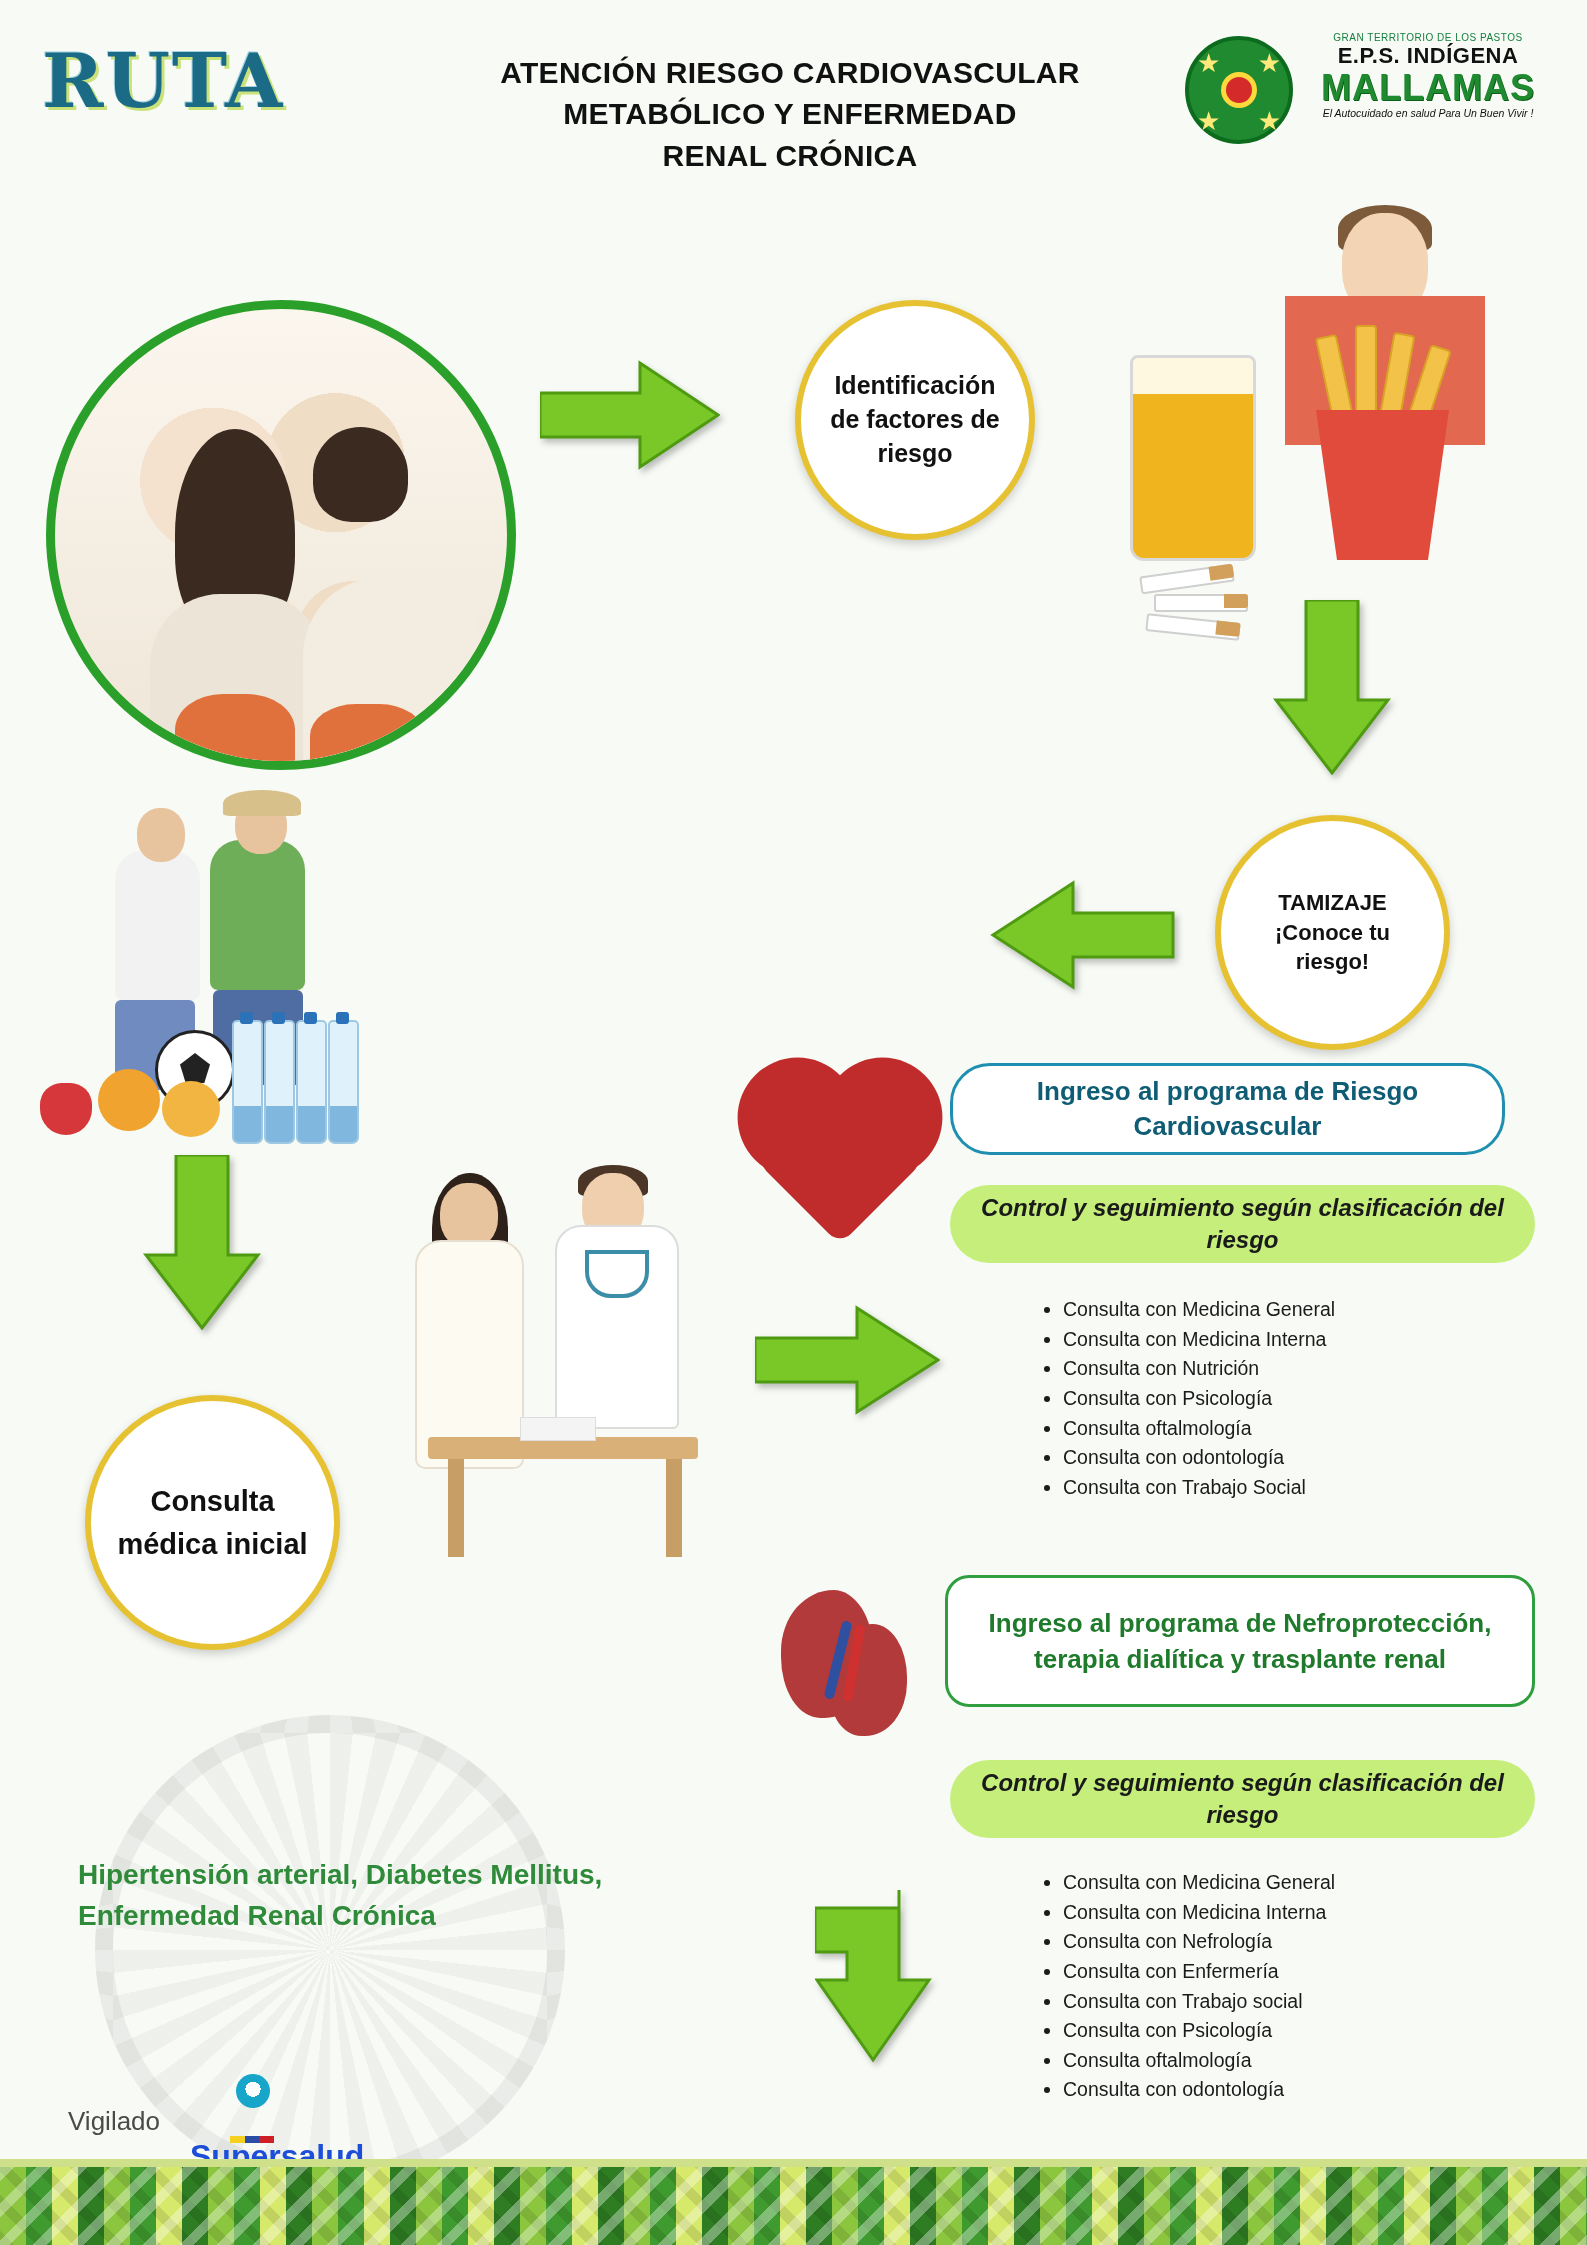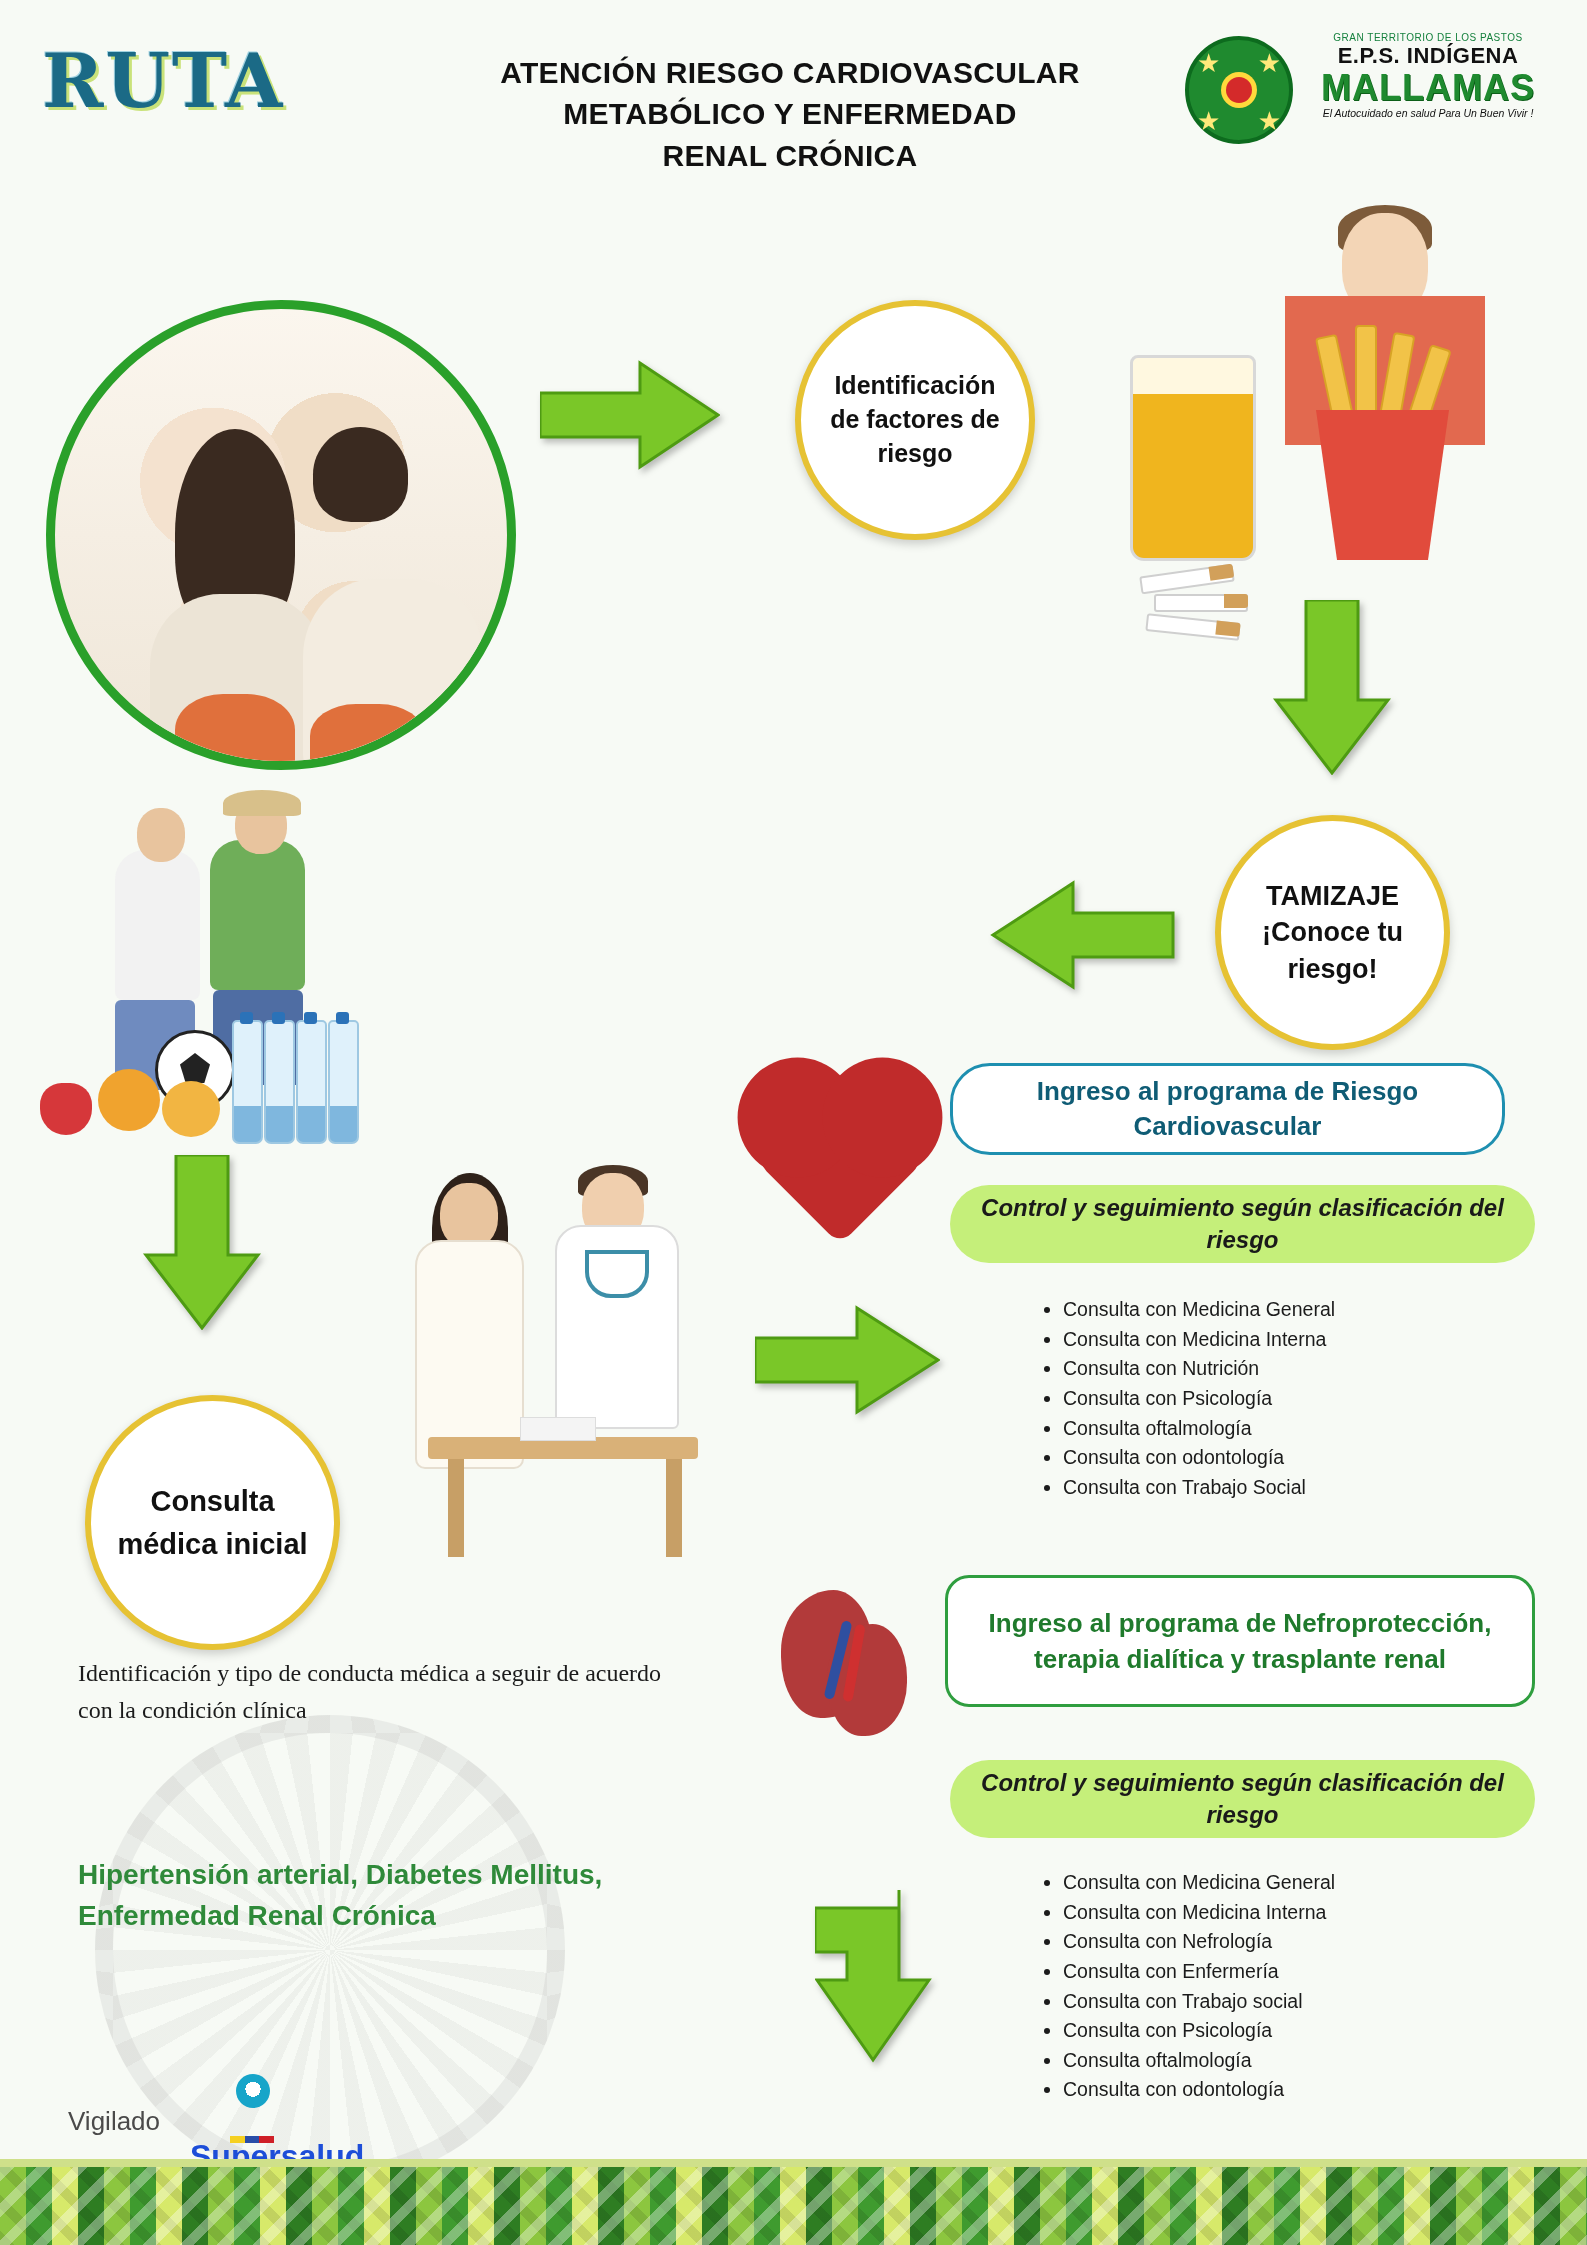--- a/index.html
+++ b/index.html
@@ -485,21 +485,21 @@
       <div class="cig" style="left:6px; top:58px; transform:rotate(6deg);"></div>
     </div>
   </div>
 
   <div class="arrow" style="left:1270px; top:600px; width:125px; height:175px;">
     <svg width="125" height="175" viewBox="0 0 125 175">
       <polygon points="36,0 88,0 88,100 118,100 62,173 6,100 36,100" fill="#7ac728" stroke="#4e9b12" stroke-width="3"></polygon>
     </svg>
   </div>
 
-  <div class="circle-node" style="left:1215px; top:815px; width:235px; height:235px; border:6px solid #e6c233; font-size:27px; line-height:1.35; padding:0 18px;">
+  <div class="circle-node" style="left:1215px; top:815px; width:235px; height:235px; border:6px solid #e6c233; font-size:22px; line-height:1.35; padding:0 18px;">
     <span>
       <span>TAMIZAJE</span><br>
       <span>¡Conoce tu riesgo!</span>
     </span>
   </div>
 
   <div class="arrow" style="left:985px; top:875px; width:190px; height:120px;">
     <svg width="190" height="120" viewBox="0 0 190 120">
       <polygon points="188,38 88,38 88,8 8,60 88,112 88,82 188,82" fill="#7ac728" stroke="#4e9b12" stroke-width="3"></polygon>
     </svg>
@@ -602,21 +602,20 @@
     <li>Consulta con Medicina General</li>
     <li>Consulta con  Medicina Interna</li>
     <li>Consulta con Nefrología</li>
     <li>Consulta con Enfermería</li>
     <li>Consulta con Trabajo social</li>
     <li>Consulta con Psicología</li>
     <li>Consulta oftalmología</li>
     <li>Consulta con odontología</li>
   </ul>
 
-  <div class="para-left" style="left:78px; top:1655px; width:600px;">Identificación y tipo de conducta médica a seguir de acuerdo con la condición clínica</div>
 
   <div class="watermark"></div>
 
   <div class="heading-green" style="left:78px; top:1855px; width:620px;">Hipertensión arterial, Diabetes Mellitus, Enfermedad Renal Crónica</div>
 
   <div class="arrow" style="left:815px; top:1890px; width:160px; height:175px;">
     <svg width="160" height="175" viewBox="0 0 160 175">
       <polygon points="0,18 84,18 84,0 84,0 84,90 114,90 58,170 2,90 32,90 32,62 0,62" fill="#7ac728" stroke="#4e9b12" stroke-width="3"></polygon>
     </svg>
   </div>

